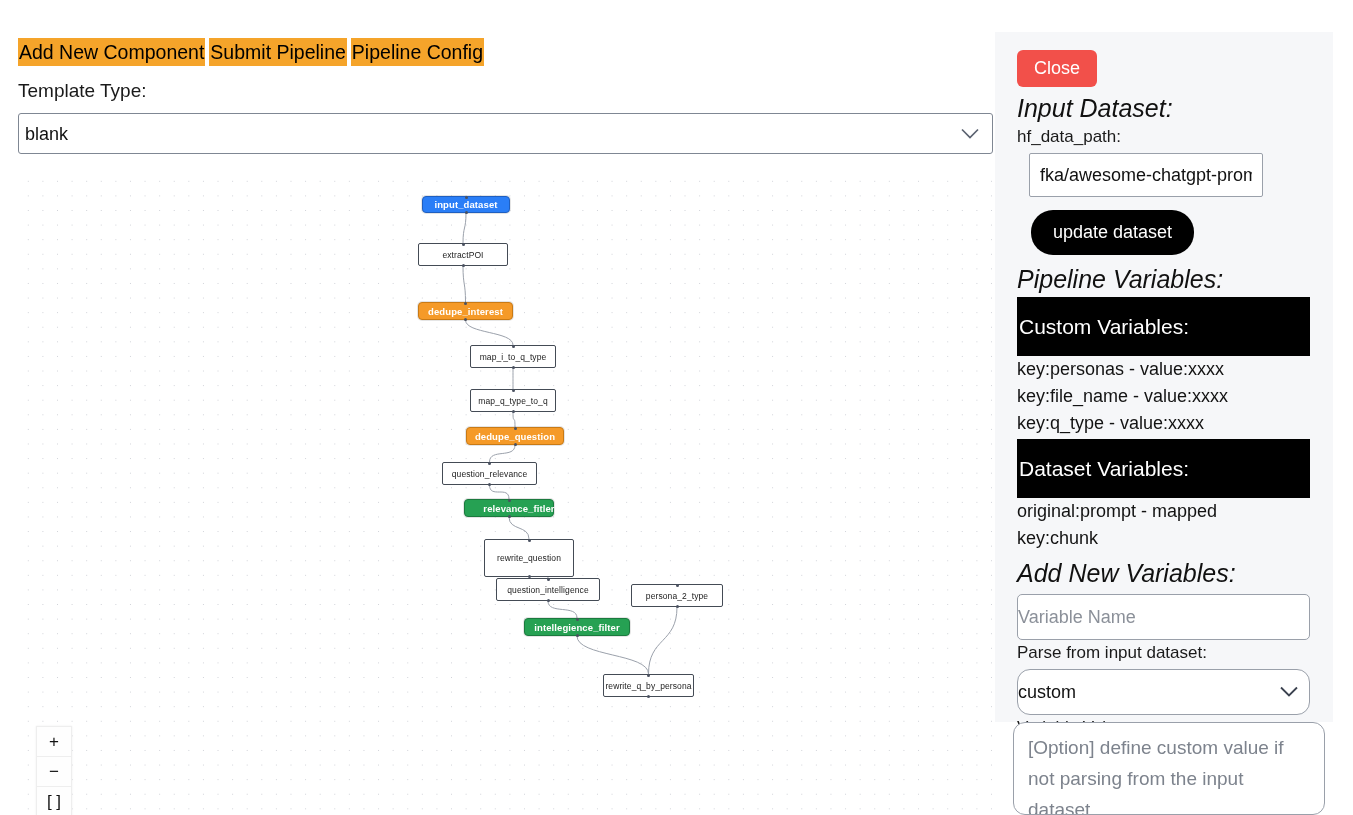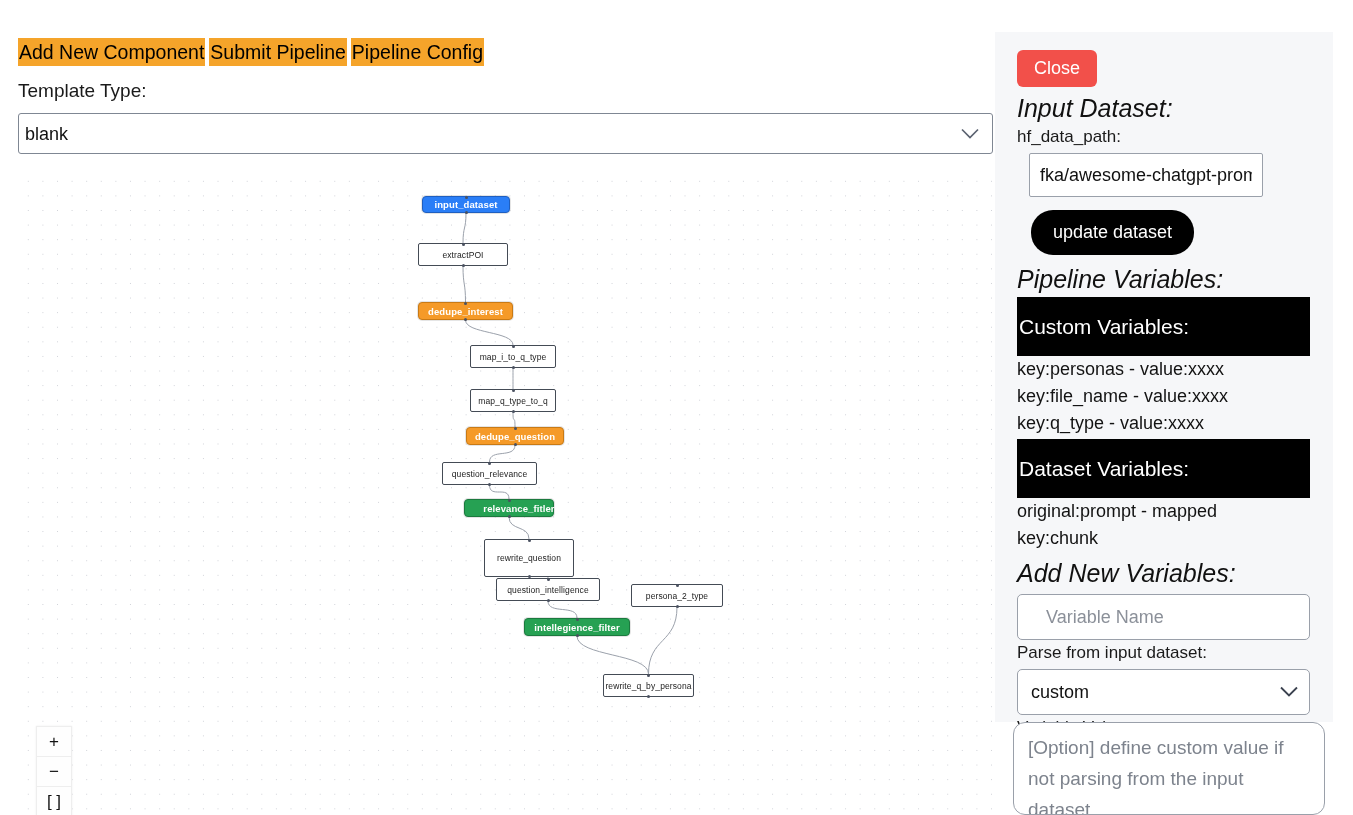--- a/index.html
+++ b/index.html
@@ -166,30 +166,30 @@
   }
   .var-row {
     font-size: 18px; color: #131313;
     line-height: 27px; margin: 0;
   }
   .name-input {
     display: block;
     width: 293px; height: 46px;
     border: 1px solid #9aa0aa; border-radius: 5px;
     background: #ffffff; font-size: 18px;
-    padding: 0 28px; margin: 5px 0 0 0;
+    padding: 0 0; margin: 5px 0 0 0;
     color: #111; font-family: "Liberation Sans", sans-serif;
   }
   .name-input::placeholder { color: #8b9099; }
   .sel-wrap { position: relative; width: 293px; height: 46px; margin-top: 5px; }
   .sel {
     width: 100%; height: 100%;
-    border: 1px solid #9aa0aa; border-radius: 5px;
+    border: 1px solid #9aa0aa; border-radius: 13px;
     background: #ffffff; font-size: 18px; color: #111111;
-    padding: 0 34px 0 13px;
+    padding: 0 34px 0 0;
     appearance: none; -webkit-appearance: none;
     font-family: "Liberation Sans", sans-serif; cursor: pointer;
   }
   .sel-chev { position: absolute; right: 12px; top: 50%; transform: translateY(-50%); pointer-events: none; }
 
   .txtarea {
     position: absolute; left: 1013px; top: 722px;
     width: 312px; height: 93px;
     border: 1px solid #9aa0aa; border-radius: 12px;
     background: #ffffff;

